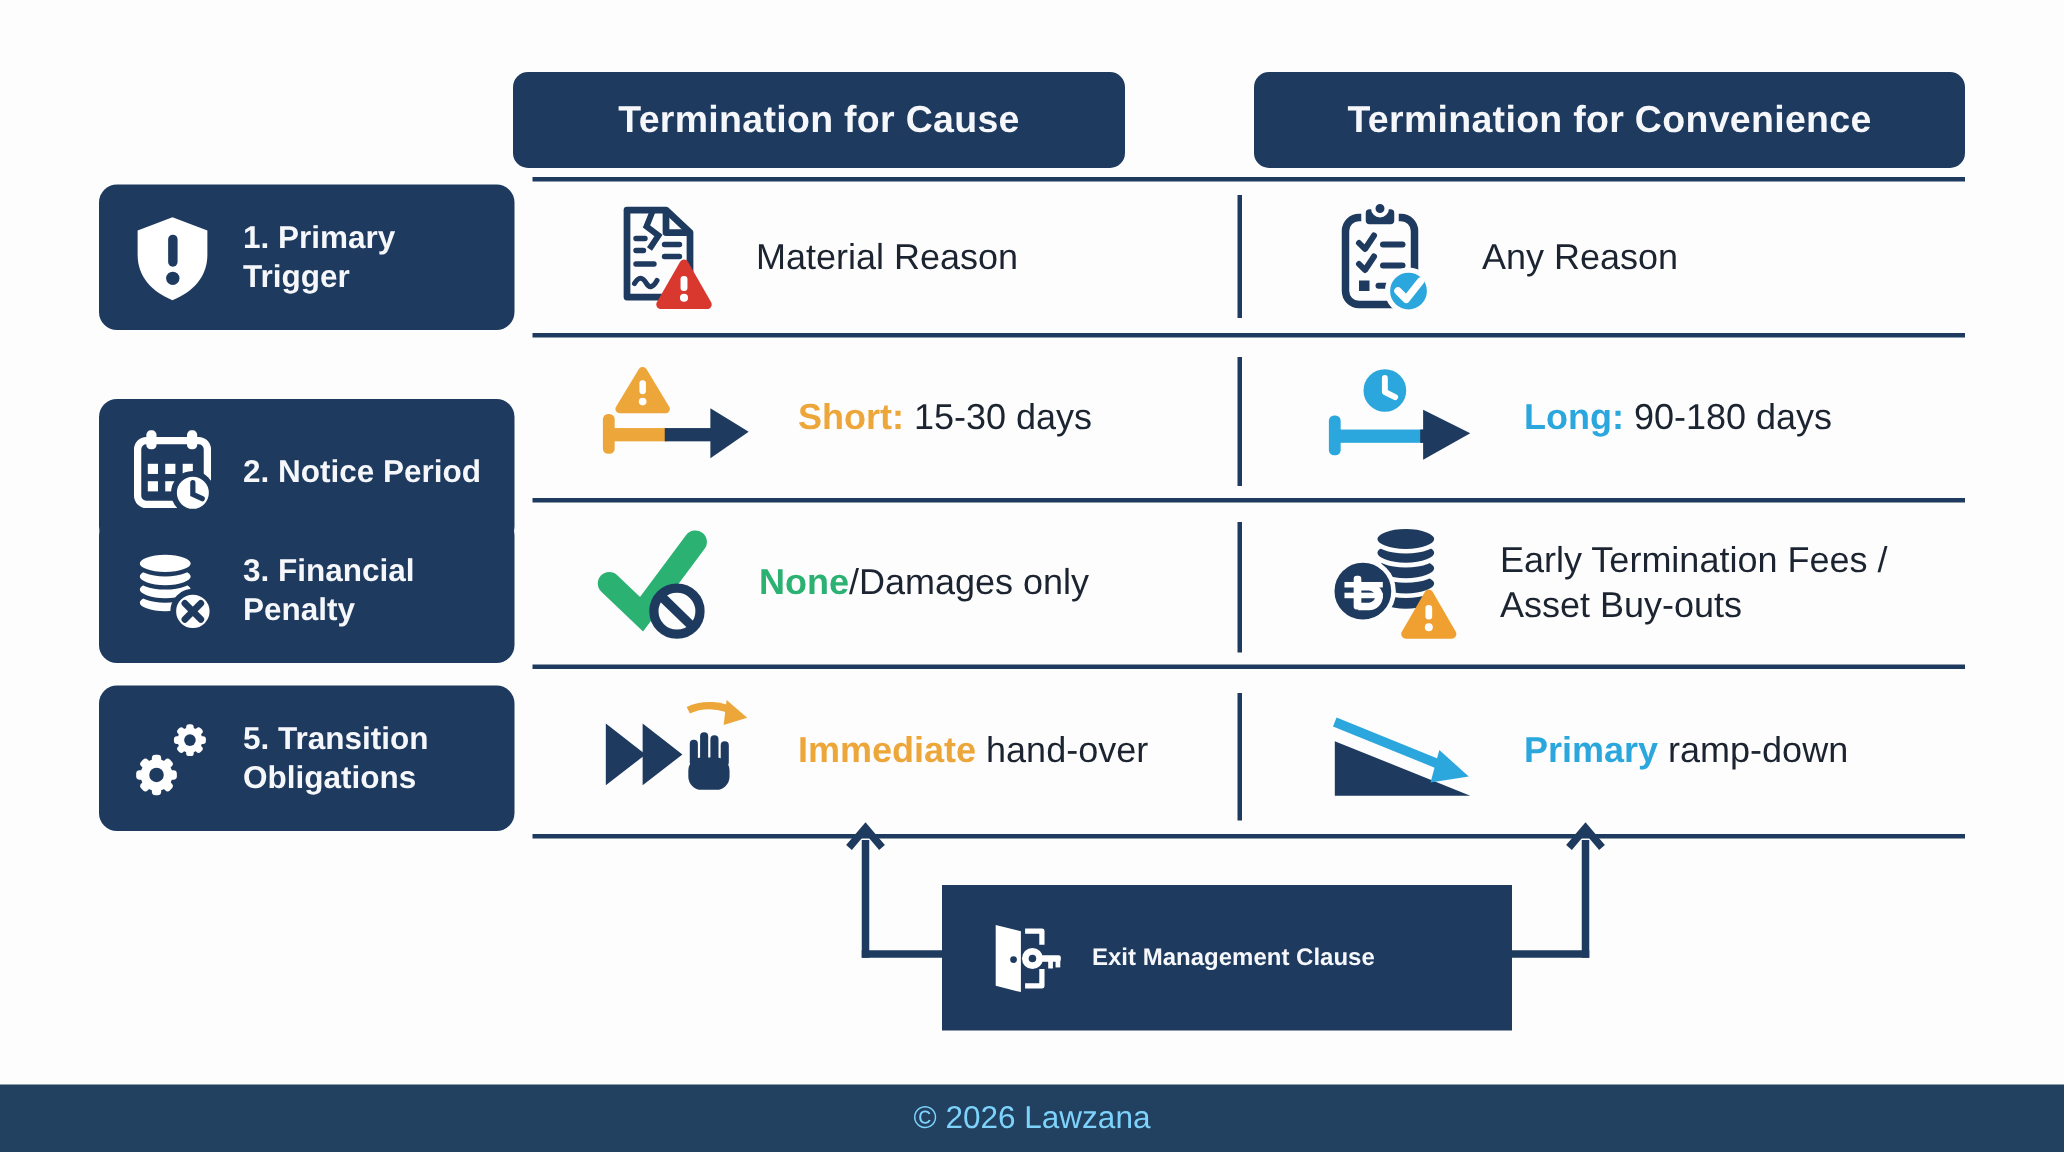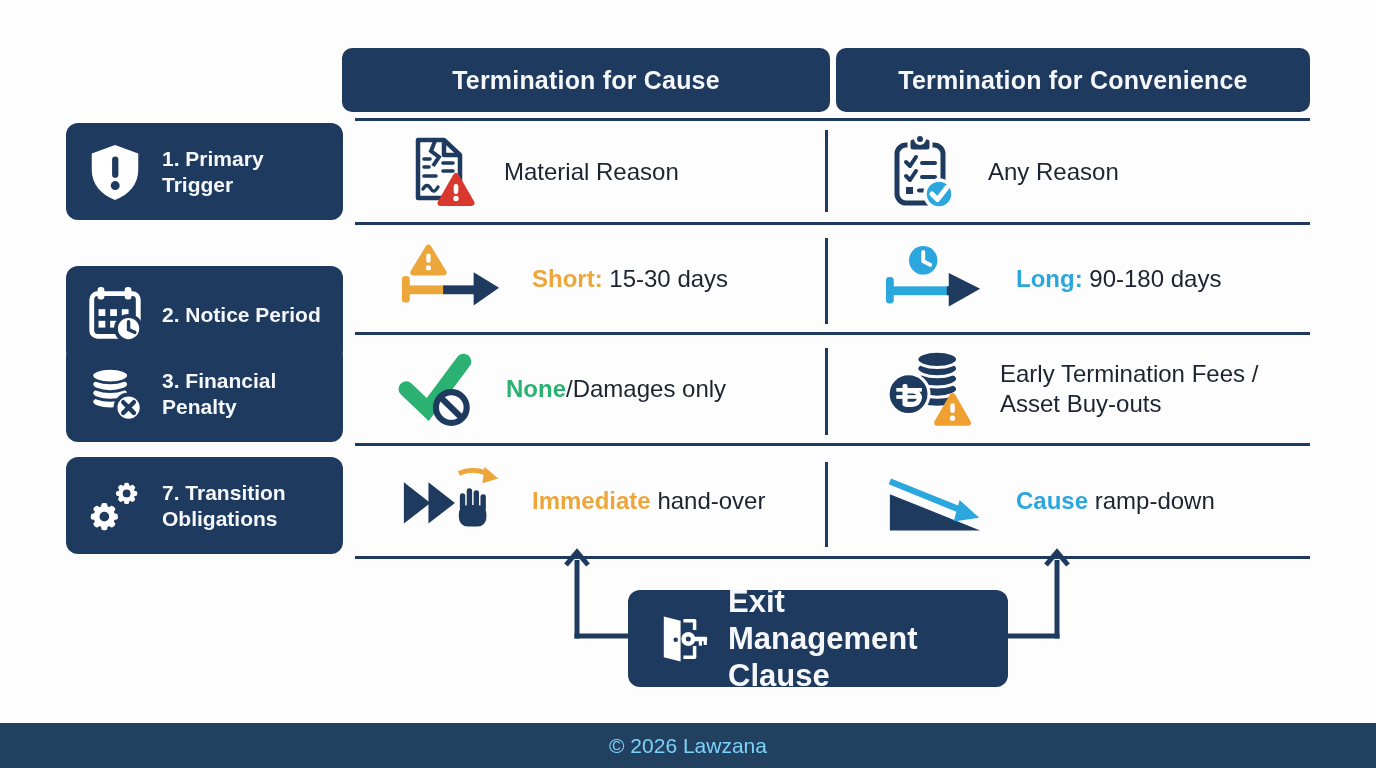--- a/index.html
+++ b/index.html
@@ -29,38 +29,38 @@
     position:absolute; display:flex; align-items:center; gap:26px;
   }
   .cell.cause { left:398px; width:420px; }
   .cell.conv  { left:882px; width:425px; }
   .cellicon { flex:none; }
   .celltext { font-size:24px; line-height:1.25; white-space:pre-wrap; }
   .celltext .hl { font-weight:bold; }
   .conv3 .celltext { width:330px; }
   .exitbox {
     position:absolute; left:628px; top:590px; width:380px; height:97px;
-    border-radius:12px; display:flex; align-items:center; gap:18px;
-    padding:0 18px 0 26px; color:#f5f7fa; font-size:31px; font-weight:bold;
+    border-radius:0; display:flex; align-items:center; gap:18px;
+    padding:0 18px 0 26px; color:#f5f7fa; font-size:16px; font-weight:bold;
     line-height:1.2;
   }
   .exitbox .etext { width:230px; }
   .connectors { position:absolute; left:540px; top:548px; width:560px; height:100px; }
   .footer {
     position:absolute; left:0; top:723px; width:1376px; height:45px;
     background:#22405f; display:flex; align-items:center; justify-content:center;
     color:#7dd3fc; font-size:21px;
   }
 </style>
 </head>
 <body>
 
 <div class="canvas">
 
-  <div class="hdr navy" style="left:342px; width:488px;">
+  <div class="hdr navy" style="left:342px; width:408px;">
     <span>Termination for Cause</span>
   </div>
   <div class="hdr navy" style="left:836px; width:474px;">
     <span>Termination for Convenience</span>
   </div>
 
   <div class="rowlabel navy" style="top:123px;">
     <svg class="licon" viewBox="0 0 64 64">
       <path d="M32 4 L56 13 V30 C56 45 46 55.5 32 61 C18 55.5 8 45 8 30 V13 Z" fill="#fff"></path>
       <rect x="29" y="16" width="6.5" height="22" rx="3.2" fill="#1e3a5f"></rect>
@@ -111,21 +111,21 @@
         <g transform="translate(21,43)">
           <rect x="-14" y="-3.2" width="28" height="6.4" rx="2.4"></rect>
           <rect x="-14" y="-3.2" width="28" height="6.4" rx="2.4" transform="rotate(45)"></rect>
           <rect x="-14" y="-3.2" width="28" height="6.4" rx="2.4" transform="rotate(90)"></rect>
           <rect x="-14" y="-3.2" width="28" height="6.4" rx="2.4" transform="rotate(135)"></rect>
           <circle r="11"></circle>
         </g>
         <circle cx="21" cy="43" r="5" fill="#1e3a5f"></circle>
       </g>
     </svg>
-    <span class="ltext">7. Transition Obligations</span>
+    <span class="ltext">5. Transition Obligations</span>
   </div>
 
   <div class="hline" style="top:118px;"></div>
   <div class="hline" style="top:222px;"></div>
   <div class="hline" style="top:332px;"></div>
   <div class="hline" style="top:443px;"></div>
   <div class="hline" style="top:556px;"></div>
   <div class="vline" style="top:130px; height:82px;"></div>
   <div class="vline" style="top:238px; height:86px;"></div>
   <div class="vline" style="top:348px; height:87px;"></div>
@@ -229,21 +229,21 @@
     </svg>
     <span class="celltext"><span class="hl" style="color: rgb(237, 166, 58);">Immediate</span><span> hand-over</span></span>
   </div>
 
   <div class="cell conv" style="top:450px; height:102px;">
     <svg class="cellicon" width="108" height="80" viewBox="0 0 110 80">
       <polygon points="8,33 8,70 100,70" fill="#1e3a5f"></polygon>
       <path d="M8 20 L82 50" fill="none" stroke="#2ba7dd" stroke-width="6.5"></path>
       <polygon points="79,39 99,57 73,61" fill="#2ba7dd"></polygon>
     </svg>
-    <span class="celltext"><span class="hl" style="color: rgb(43, 167, 221);">Cause</span><span> ramp-down</span></span>
+    <span class="celltext"><span class="hl" style="color: rgb(43, 167, 221);">Primary</span><span> ramp-down</span></span>
   </div>
 
   <svg class="connectors" viewBox="0 0 560 100">
     <g stroke="#1e3a5f" stroke-width="5" fill="none">
       <polyline points="26,17 37,4 48,17"></polyline>
       <line x1="37" y1="12" x2="37" y2="90.5"></line>
       <line x1="34.5" y1="88" x2="90" y2="88"></line>
       <polyline points="506,17 517,4 528,17"></polyline>
       <line x1="517" y1="12" x2="517" y2="90.5"></line>
       <line x1="464" y1="88" x2="519.5" y2="88"></line>

